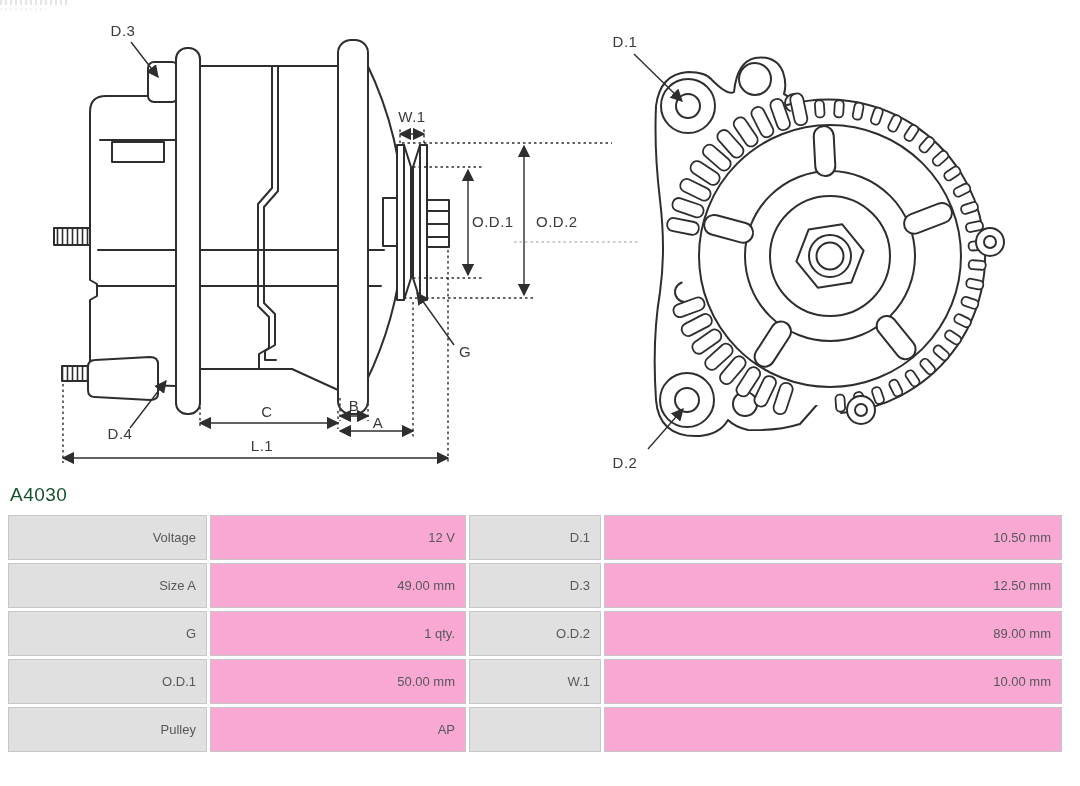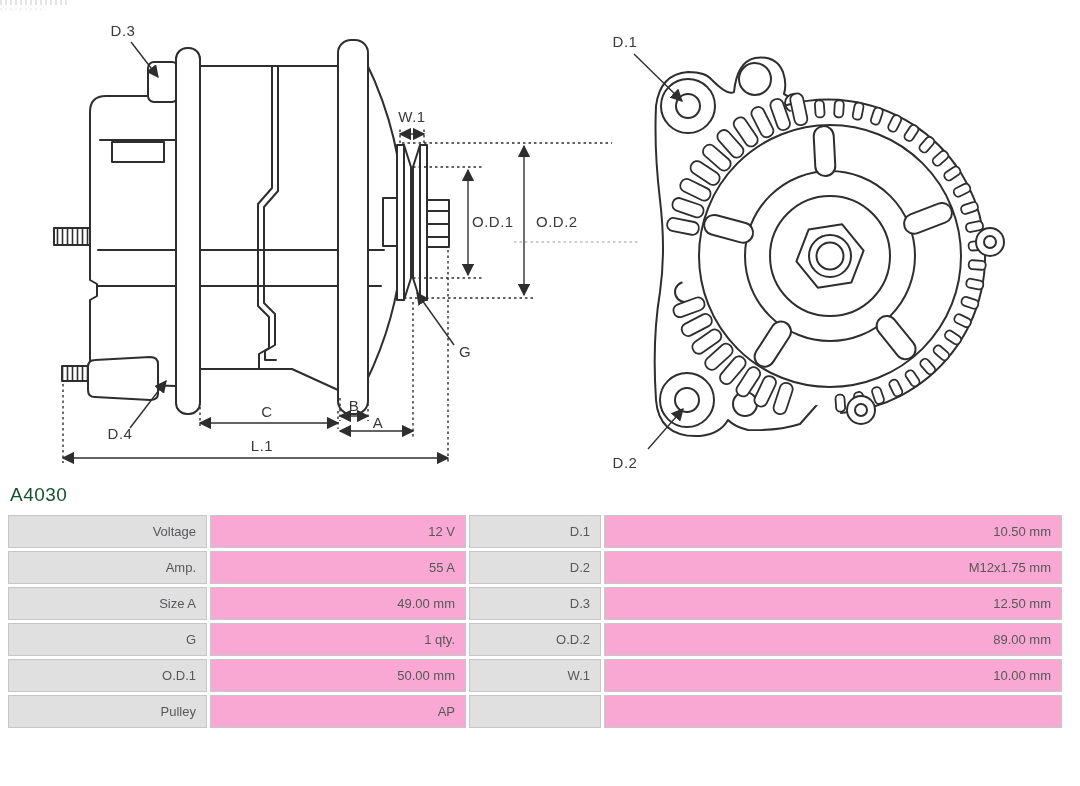--- a/index.html
+++ b/index.html
@@ -8,21 +8,21 @@
   .wm{position:absolute;left:0;top:0;width:68px;height:5px;opacity:.55;
       background:repeating-linear-gradient(90deg,#cfcfcf 0 2px,transparent 2px 5px);}
   .wm2{position:absolute;left:0;top:8px;width:46px;height:3px;opacity:.3;
       background:repeating-linear-gradient(90deg,#d9d9d9 0 2px,transparent 2px 5px);}
   svg.drawing{display:block;position:absolute;left:0;top:0;}
   svg.drawing text{font-family:"Liberation Sans",sans-serif;fill:#3a3a3a;font-size:15px;letter-spacing:.5px;}
   .dot{stroke-dasharray:2.5 3;stroke-width:1.4;}
   .dim{stroke-width:1.4;}
   .part-number{position:absolute;left:10px;top:484px;font-size:19px;letter-spacing:.5px;color:#14532d;}
   table.specs{position:absolute;left:5px;top:512px;width:1060px;border-collapse:separate;border-spacing:3px;}
-  table.specs td{border:1px solid #c7c7c7;font-size:13px;color:#57585a;padding:6px 10px;
+  table.specs td{border:1px solid #c7c7c7;font-size:13px;color:#57585a;padding:12px 10px;
                  text-align:right;height:19px;vertical-align:middle;}
   td.lbl{background:#e0e0e0;}
   td.val{background:#f9a8d4;}
   .w1{width:199px}.w2{width:256px}.w3{width:132px}
 </style>
 </head>
 <body>
 
 <div class="page">
   <div class="wm"></div>
@@ -213,26 +213,20 @@
         <col>
       </colgroup>
     <tbody>
       <tr>
         <td class="lbl">Voltage</td>
         <td class="val">12 V</td>
         <td class="lbl">D.1</td>
         <td class="val">10.50 mm</td>
       </tr>
       <tr>
-        <td class="lbl">Amp.</td>
-        <td class="val">55 A</td>
-        <td class="lbl">D.2</td>
-        <td class="val">M12x1.75 mm</td>
-      </tr>
-      <tr>
         <td class="lbl">Size A</td>
         <td class="val">49.00 mm</td>
         <td class="lbl">D.3</td>
         <td class="val">12.50 mm</td>
       </tr>
       <tr>
         <td class="lbl">G</td>
         <td class="val">1 qty.</td>
         <td class="lbl">O.D.2</td>
         <td class="val">89.00 mm</td>

